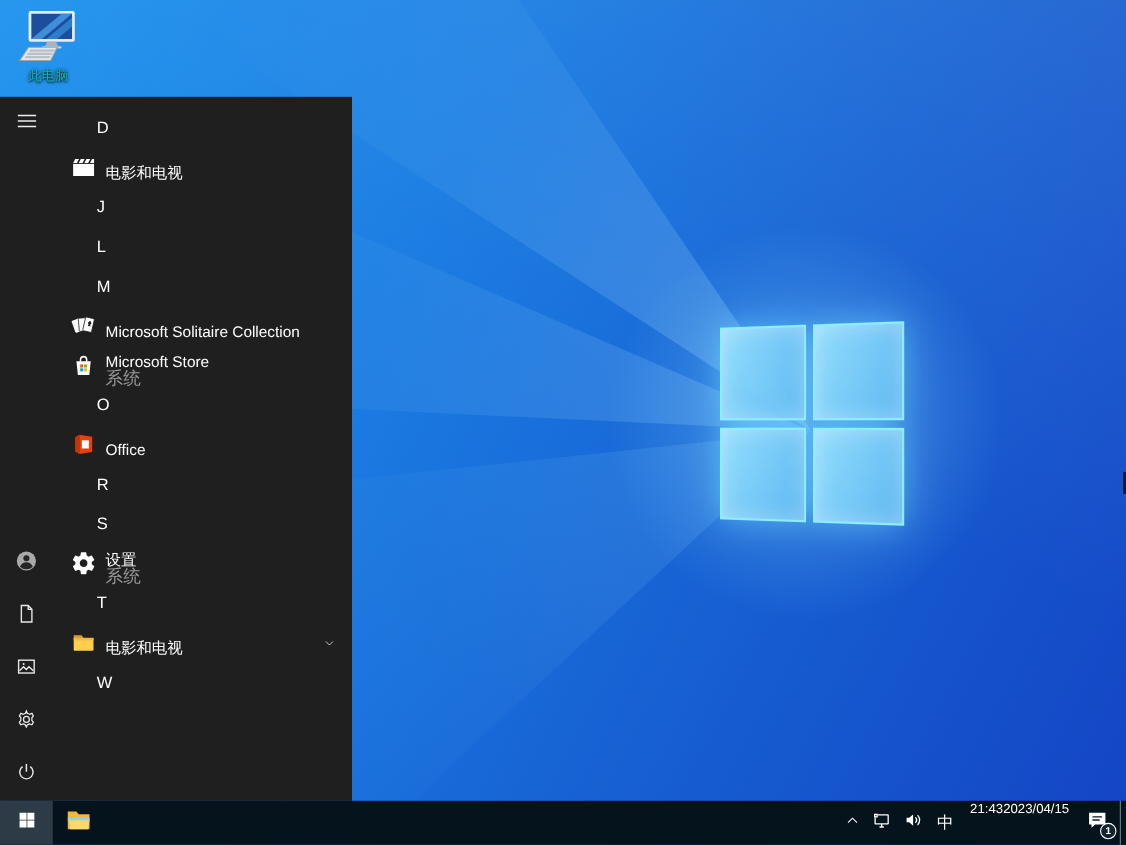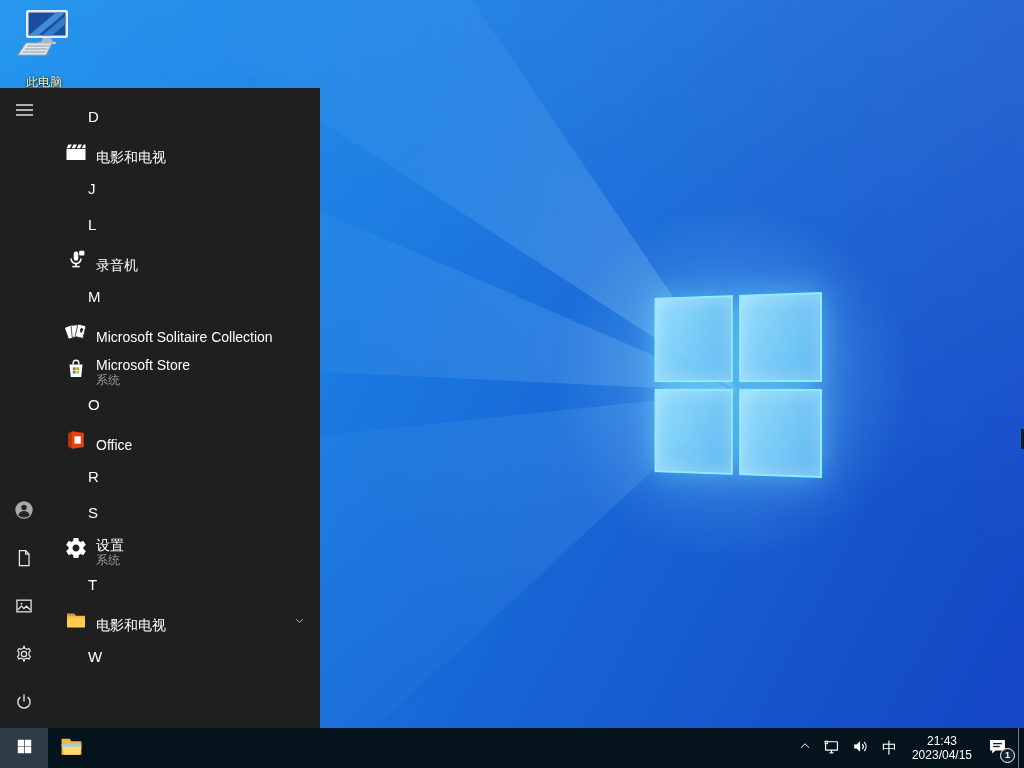--- a/index.html
+++ b/index.html
@@ -24,47 +24,47 @@
     transform:perspective(760px) rotateY(-16deg);transform-origin:100% 50%;
     display:grid;grid-template-columns:1fr 1fr;grid-template-rows:1fr 1fr;gap:7px;
     filter:drop-shadow(0 0 16px rgba(110,220,255,.6));}
   .pane{background:linear-gradient(115deg, rgba(150,222,252,.95), rgba(96,186,242,.88));
     border:2px solid #8beefc;box-shadow:inset 0 0 20px rgba(255,255,255,.35);}
 
   
   .desk-icon{position:absolute;left:8px;top:8px;width:72px;display:flex;flex-direction:column;
     align-items:center;cursor:default;}
   .desk-icon .glyph{width:56px;height:52px;}
-  .desk-icon .label{margin-top:14px;font-size:12px;color:#fef9c3;
+  .desk-icon .label{margin-top:1px;font-size:12px;color:#14b8a6;
     text-shadow:0 1px 2px rgba(0,0,0,.9),0 0 3px rgba(0,0,0,.6);}
 
   
   .start-menu{position:absolute;left:0;top:88px;width:320px;height:640px;background:#1f1f1f;
     display:flex;color:#fff;z-index:5;}
   .rail{width:48px;flex:none;display:flex;flex-direction:column;justify-content:space-between;}
   .rail-btn{width:48px;height:48px;display:flex;align-items:center;justify-content:center;cursor:pointer;}
   .app-list{flex:1;padding-top:10px;overflow:hidden;}
   .row{height:36px;display:flex;align-items:center;padding:0 14px 0 16px;cursor:pointer;}
   .section-letter{margin-left:24px;font-size:15px;color:#fff;}
   .app-icon{width:24px;height:24px;margin-right:8px;flex:none;display:flex;align-items:center;justify-content:center;}
   .app-icon svg{width:24px;height:24px;}
   .app-text{display:flex;flex-direction:column;line-height:15px;min-width:0;margin-top:10px;}
   .app-label{font-size:14px;color:#fff;white-space:nowrap;}
-  .app-sub{font-size:12px;color:#9a9a9a;}
+  .app-sub{font-size:16px;color:#9a9a9a;}
   .chev{margin-left:auto;display:flex;}
 
   
   .taskbar{position:absolute;left:0;bottom:0;width:1024px;height:40px;background:#05131d;
     display:flex;align-items:stretch;z-index:10;}
   .start-btn{width:48px;background:#2c3b45;display:flex;align-items:center;justify-content:center;cursor:pointer;}
   .task-btn{width:46px;display:flex;align-items:center;justify-content:center;cursor:pointer;}
   .tray{margin-left:auto;display:flex;align-items:stretch;}
   .tray-btn{display:flex;align-items:center;justify-content:center;padding:0 5px;cursor:pointer;}
   .ime{font-size:15px;color:#fff;padding:0 7px;}
-  .clock{display:flex;flex-direction:column;justify-content:center;text-align:center;
+  .clock{display:flex;justify-content:center;text-align:center;
     font-size:12px;line-height:14px;color:#fff;padding:0 8px;}
   .ac-wrap{position:relative;padding:0 10px 0 7px;}
   .badge{position:absolute;right:3px;bottom:5px;width:13px;height:13px;border-radius:50%;
     background:#142530;border:1.5px solid #fff;color:#fff;font-size:9px;font-weight:bold;
     display:flex;align-items:center;justify-content:center;line-height:1;}
   .show-desktop{width:5px;border-left:1px solid rgba(255,255,255,.45);cursor:pointer;}
 
   .edge-mark{position:absolute;right:0;top:429px;width:3px;height:20px;background:#0c1b30;}
 </style>
 </head>
@@ -185,36 +185,20 @@
             <span class="app-label">电影和电视</span>
           </span>
         </div>
         <div class="row">
           <span class="section-letter">J</span>
         </div>
         <div class="row">
           <span class="section-letter">L</span>
         </div>
         <div class="row">
-          <span class="app-icon">
-            <svg viewBox="0 0 24 24">
-              <rect x="9.7" y="3.5" width="4.6" height="9.2" rx="2.3" fill="#fff"></rect>
-              <g fill="none" stroke="#fff" stroke-width="1.6">
-                <path d="M7 10.6a5 5 0 0 0 10 0"></path>
-                <path d="M12 15.6v2.6"></path>
-                <path d="M8.3 18.6h7.4"></path>
-              </g>
-              <rect x="15.2" y="2.8" width="5.2" height="4.6" rx="1" fill="#fff"></rect>
-            </svg>
-          </span>
-          <span class="app-text">
-            <span class="app-label">录音机</span>
-          </span>
-        </div>
-        <div class="row">
           <span class="section-letter">M</span>
         </div>
         <div class="row">
           <span class="app-icon">
             <svg viewBox="0 0 24 24">
               <rect x="2.6" y="6.2" width="7.6" height="11.6" rx="1" fill="#fff" transform="rotate(-20 6.4 12)"></rect>
               <rect x="7.6" y="5" width="7.8" height="12" rx="1" fill="#fff" stroke="#1f1f1f" stroke-width="0.7" transform="rotate(-5 11.5 11)"></rect>
               <rect x="12.4" y="4.8" width="8.2" height="12.8" rx="1" fill="#fff" stroke="#1f1f1f" stroke-width="0.7" transform="rotate(13 16.5 11.2)"></rect>
               <path d="M17.6 7.6c1.6 1.6 2.1 2.8.6 3.3l.6 1.6h-2.6l.6-1.6c-1.5-.5-1-1.7.8-3.3z" fill="#1f1f1f" transform="rotate(13 17.6 10)"></path>
             </svg>

